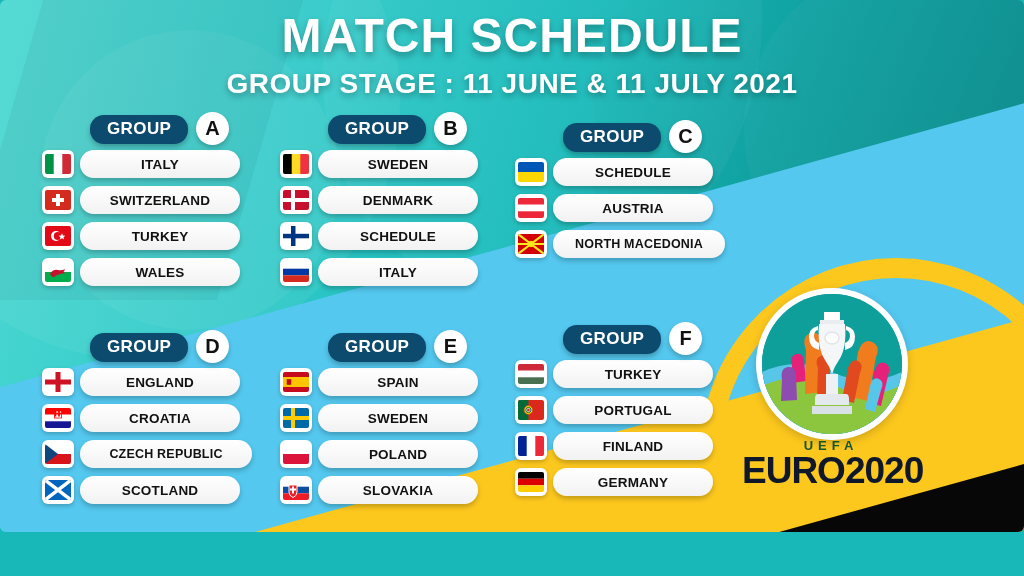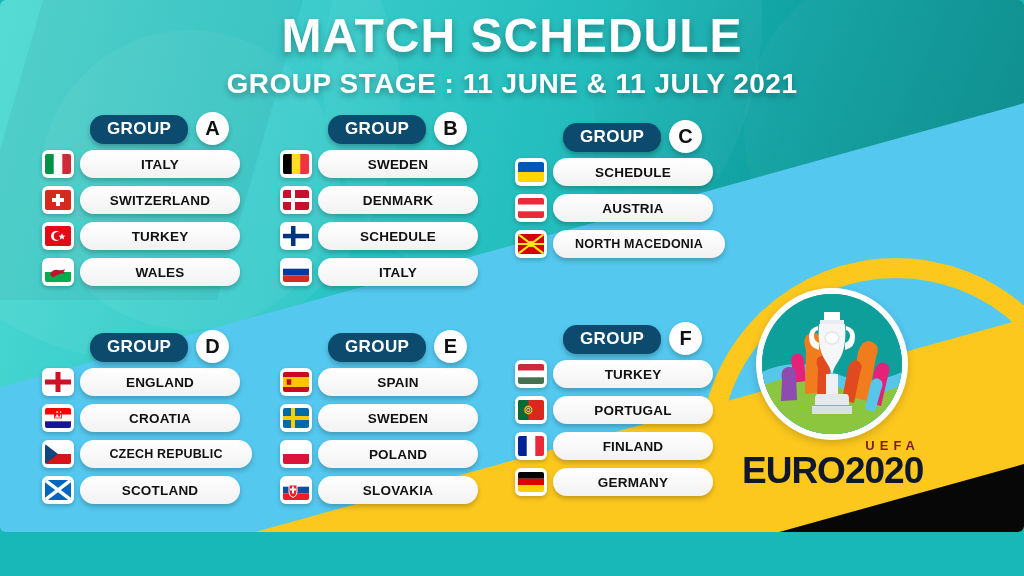--- a/index.html
+++ b/index.html
@@ -72,22 +72,22 @@
     white-space:nowrap;}
   .pill.wide{width:172px;}
   .pill.narrow-txt{font-size:12.5px;}
 
   
   .logo{position:absolute;left:742px;top:288px;width:178px;height:210px;}
   .logo-badge{position:absolute;left:14px;top:0;width:152px;height:152px;border-radius:50%;
     background:#ffffff;overflow:hidden;box-shadow:0 3px 8px rgba(0,0,0,0.18);}
   .logo-inner{position:absolute;left:6px;top:6px;width:140px;height:140px;border-radius:50%;
     overflow:hidden;background:#0e9f9a;}
-  .logo-txt-uefa{position:absolute;left:0;right:0;top:150px;text-align:right;
-    font-size:13px;font-weight:bold;color:#7f1d1d;letter-spacing:5px;}
+  .logo-txt-uefa{position:absolute;left:0;right:0;top:150px;text-align:center;
+    font-size:13px;font-weight:bold;color:#14532d;letter-spacing:5px;}
   .logo-txt-euro{position:absolute;left:0;right:0;top:162px;text-align:left;
     font-size:37px;font-weight:bold;color:#0f172a;letter-spacing:-1px;}
 </style>
 </head>
 <body>
 
 <div id="poster">
 
   <div class="bg-base"></div>
   <div class="bg-swoosh sw1"></div>

